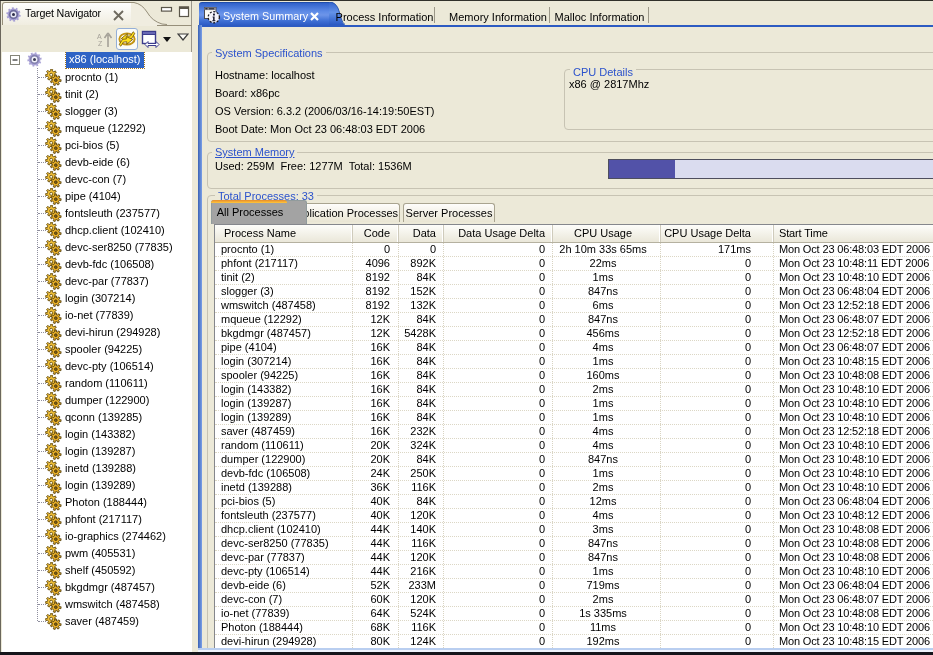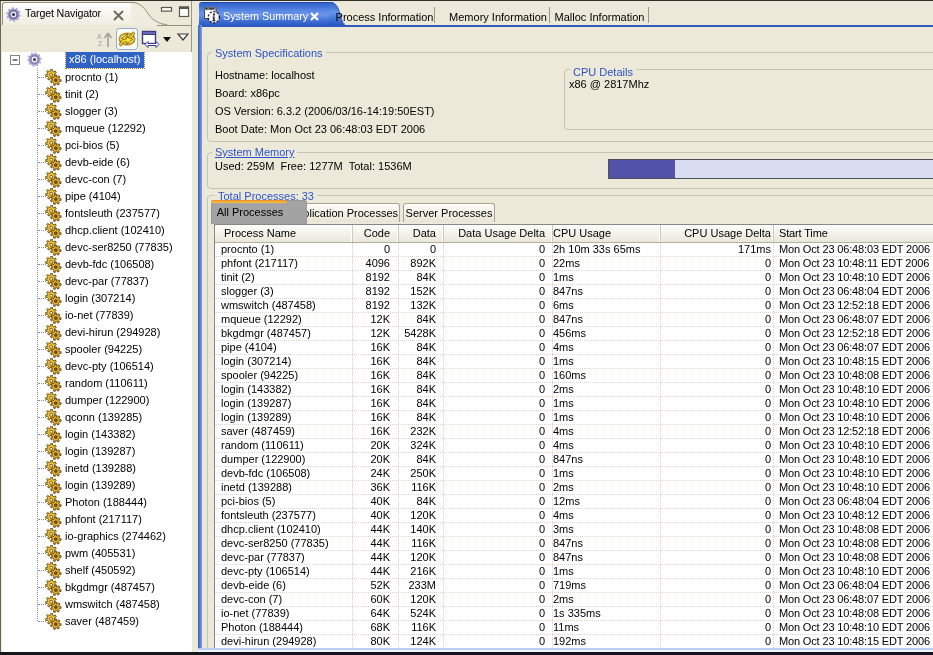--- a/index.html
+++ b/index.html
@@ -59,22 +59,22 @@
 
 #ptable{left:16px;top:182px;width:725px;height:424px;background:#fff;border-left:1px solid #85878c;border-top:1px solid #85878c;box-sizing:border-box;}
 #thead{display:flex;height:18px;background:linear-gradient(#fdfdfa,#eae7d9);border-bottom:1px solid #b5b1a0;box-sizing:border-box;}
 #thead .hc{box-sizing:border-box;border-right:1px solid #cfcbbc;box-shadow:inset -1px 0 0 #fff;line-height:17px;white-space:nowrap;overflow:hidden;}
 .r{display:flex;height:14px;box-sizing:border-box;border-bottom:1px dotted #dcd7c5;}
 .r .c{box-sizing:border-box;border-right:1px dotted #d9d4c2;line-height:13px;white-space:nowrap;overflow:hidden;}
 .cn{width:138px;padding-left:6px;}
 .c1{width:46px;text-align:right;padding-right:8px;}
 .c2{width:45px;text-align:right;padding-right:7px;}
 .c3{width:109px;text-align:right;padding-right:7px;}
-.c4{width:108px;text-align:left;padding-right:7px;}
-.c5{width:113px;text-align:right;padding-right:2px;}
+.c4{width:108px;text-align:center;padding-right:7px;}
+.c5{width:113px;text-align:right;padding-right:22px;}
 .c6{flex:1;padding-left:5px;border-right:none !important;letter-spacing:-0.15px;}
 #thead .cn{padding-left:9px;}
 </style></head>
 <body>
 <div class="abs" id="topline"></div>
 <div class="abs" id="lpanel">
   <div class="abs" id="ltab"></div>
   <div class="abs" id="ltabcurve"><svg width="36" height="24" viewBox="0 0 36 24">
     <path d="M0,1 L3,1 Q11,2 16,10 Q21,19 31,22 L36,23 L36,24 L0,24 Z" fill="#f0ede0"></path>
     <path d="M0,0.5 L3,0.5 Q11,2 16,10 Q21,19 31,22 L36,22.5" fill="none" stroke="#968f7a" stroke-width="1"></path>

